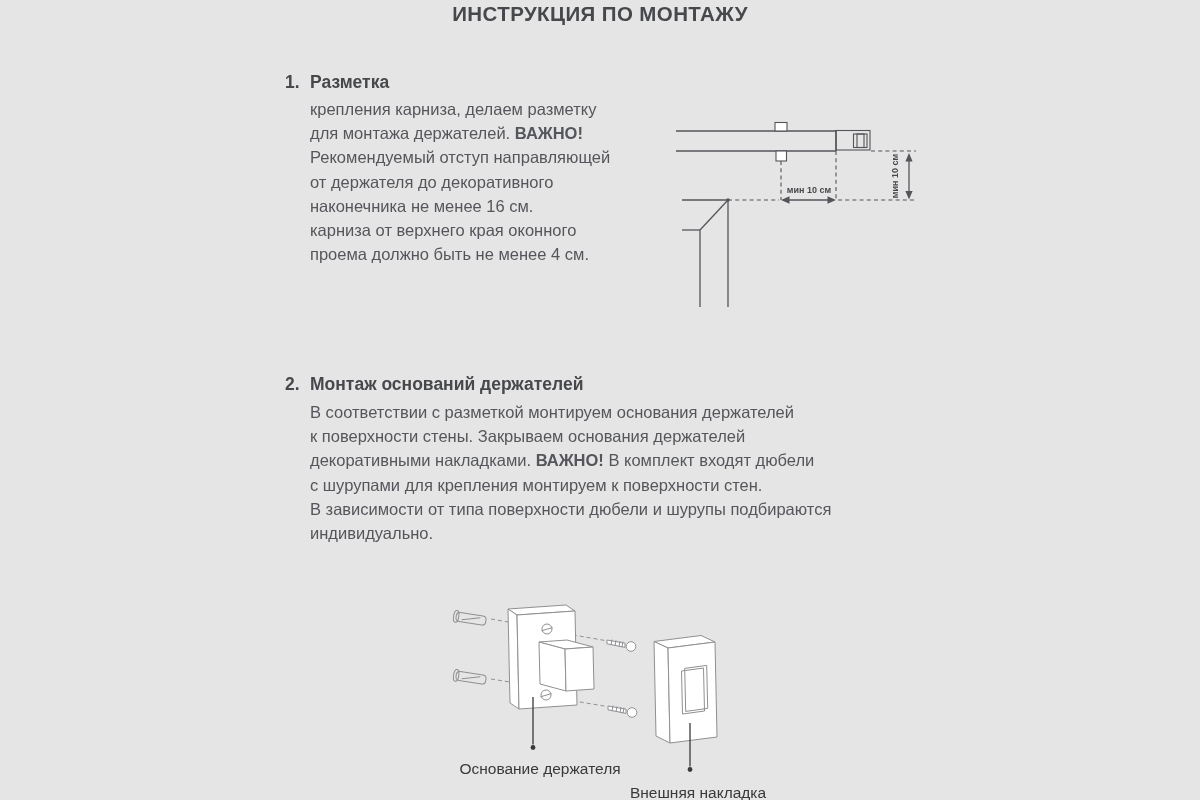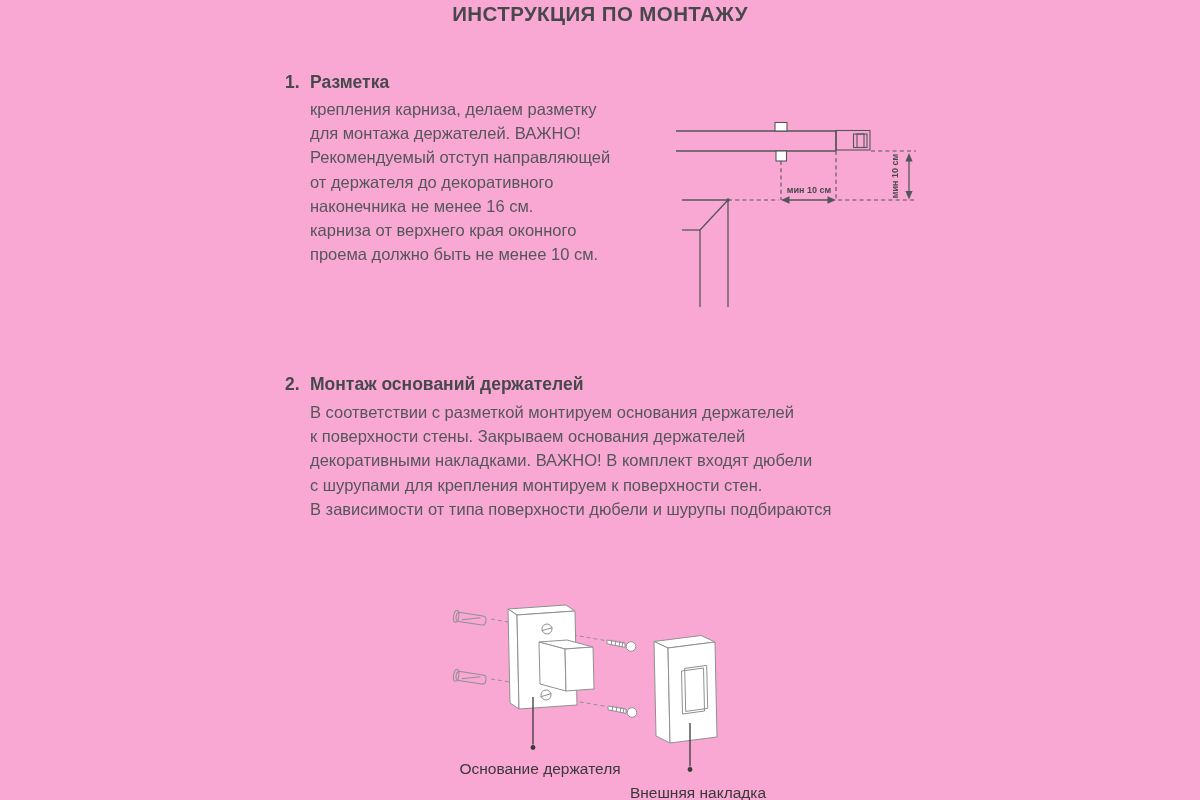--- a/index.html
+++ b/index.html
@@ -1,21 +1,21 @@
 <!DOCTYPE html>
 <html><head>
 <meta charset="utf-8">
 <style>
   * { margin: 0; padding: 0; box-sizing: border-box; }
   html, body { background: #ffffff; }
   .page {
     position: relative;
     width: 1200px;
     height: 800px;
-    background: #f9a8d4;
+    background: #e5e5e5;
     overflow: hidden;
     font-family: "Liberation Sans", sans-serif;
     color: #55565b;
   }
   .doc-title {
     position: absolute;
     top: 1px; left: 0;
     width: 100%;
     text-align: center;
     font-size: 20.5px;
@@ -35,21 +35,21 @@
   }
   .sec-num { width: 25px; flex: 0 0 25px; }
   .body-text {
     position: absolute;
     left: 310px;
     font-size: 16.5px;
     line-height: 24.2px;
     color: #55565b;
     white-space: nowrap;
   }
-  .body-text .bold { font-weight: 400; }
+  .body-text .bold { font-weight: 700; }
   .svg-diagram { position: absolute; overflow: visible; }
   .svg-diagram text { font-family: "Liberation Sans", sans-serif; }
   #diagram-marking { left: 658px; top: 105px; }
   #diagram-mounting { left: 435px; top: 583px; }
 </style>
 </head>
 <body>
 
 <div class="page">
 
@@ -62,21 +62,21 @@
     <span>Разметка</span>
   </div>
 
   <div class="body-text" style="top:97px;">
       <div><span>крепления карниза, делаем разметку</span></div>
       <div><span>для монтажа держателей. </span><span class="bold">ВАЖНО!</span></div>
       <div><span>Рекомендуемый отступ направляющей</span></div>
       <div><span>от держателя до декоративного</span></div>
       <div><span>наконечника не менее 16 см.</span></div>
       <div><span>карниза от верхнего края оконного</span></div>
-      <div><span>проема должно быть не менее 10 см.</span></div>
+      <div><span>проема должно быть не менее 4 см.</span></div>
     </div>
 
   <svg id="diagram-marking" class="svg-diagram" width="262" height="210" viewBox="0 0 262 210">
     <g stroke="#54555a" fill="none" stroke-width="1.1" stroke-linecap="butt">
 
       <g>
         <line x1="18" y1="26" x2="178" y2="26" stroke-width="1.5"></line>
         <line x1="18" y1="46" x2="178" y2="46" stroke-width="1.5"></line>
         <line x1="178" y1="25" x2="178" y2="46" stroke-width="1.5"></line>
       </g>
@@ -129,20 +129,21 @@
     <span class="sec-num">2.</span>
     <span>Монтаж оснований держателей</span>
   </div>
 
   <div class="body-text" style="top:400px;">
       <div><span>В соответствии с разметкой монтируем основания держателей</span></div>
       <div><span>к поверхности стены. Закрываем основания держателей</span></div>
       <div><span>декоративными накладками. </span><span class="bold">ВАЖНО!</span><span> В комплект входят дюбели</span></div>
       <div><span>с шурупами для крепления монтируем к поверхности стен.</span></div>
       <div><span>В зависимости от типа поверхности дюбели и шурупы подбираются</span></div>
+      <div><span>индивидуально.</span></div>
     </div>
 
   <svg id="diagram-mounting" class="svg-diagram" width="350" height="217" viewBox="0 0 350 217">
     <defs>
       <g id="dowel-shape">
         <ellipse cx="3" cy="5" rx="2.6" ry="6"></ellipse>
         <rect x="3" y="0.5" width="30" height="9" rx="3.5"></rect>
         <line x1="9" y1="7.5" x2="27" y2="2.5"></line>
       </g>
       <g id="screw-shape">

